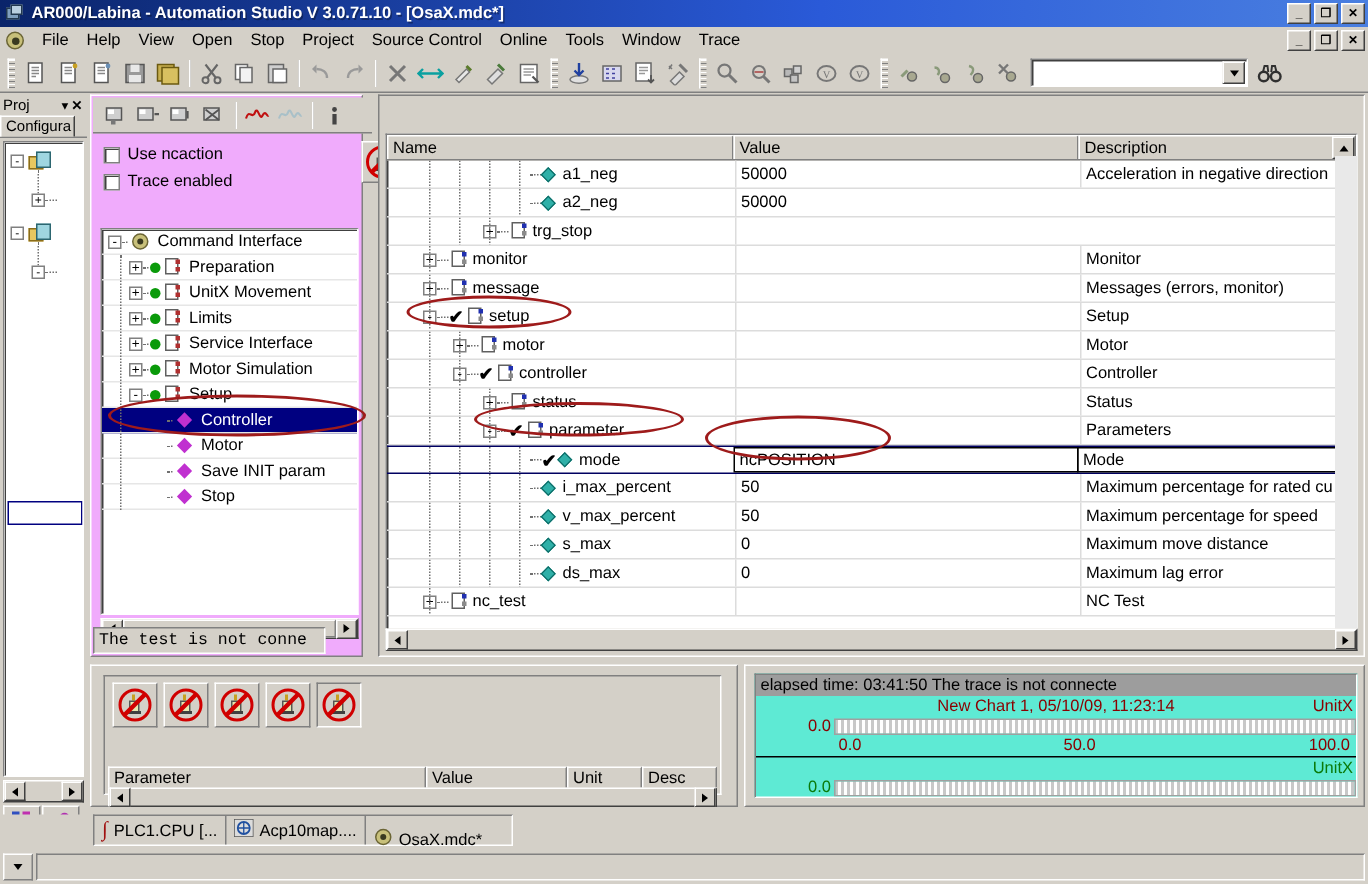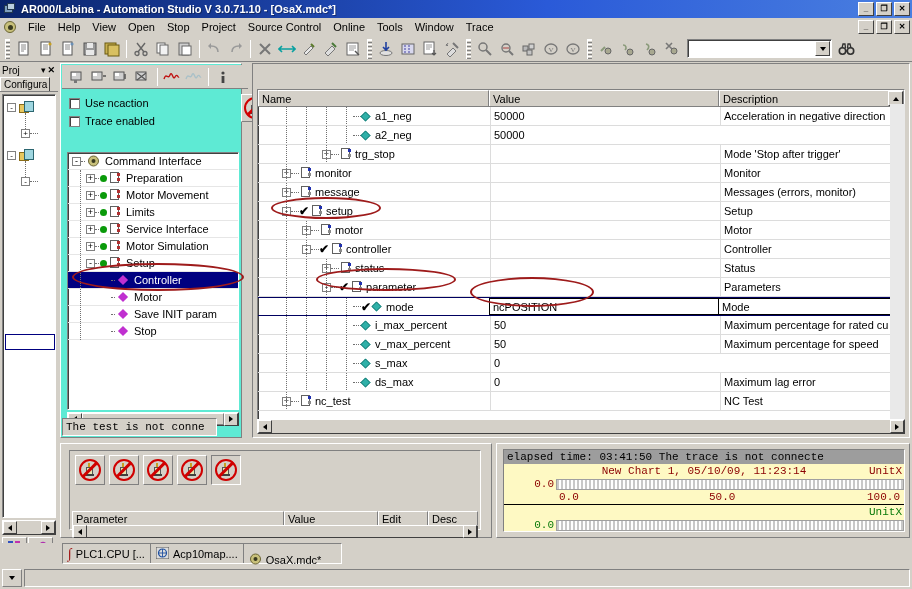--- a/index.html
+++ b/index.html
@@ -122,21 +122,21 @@
 
   .proj-bottom-tabs{
     position:absolute;left:2px;top:474px;width:54px;height:22px;display:flex;gap:1px;
   }
   .pbt{width:25px;height:20px;background:#d4d0c8;border:1px solid #fff;border-right-color:#808080;border-bottom-color:#808080;
        display:flex;align-items:center;justify-content:center;}
 
   
   .midpanel{
     position:absolute;left:60px;top:63px;width:182px;height:375px;
-    background:#5eead4;border:1px solid #fff;border-right-color:#808080;border-bottom-color:#808080;
+    background:#f0abfc;border:1px solid #fff;border-right-color:#808080;border-bottom-color:#808080;
   }
   .mid-toolbar{
     position:absolute;left:1px;top:1px;width:186px;height:24px;background:#d4d0c8;
     display:flex;align-items:center;border-bottom:1px solid #808080;
   }
   .chkrow{position:absolute;left:8px;top:30px;width:110px;}
   .chk{display:flex;align-items:center;height:18px;font-size:11px;}
   .chkbox{width:11px;height:11px;background:#fff;border:1px solid #808080;
      box-shadow: inset 1px 1px 0 #404040; margin-right:5px;flex:0 0 auto;}
   .bigbtns{position:absolute;left:180px;top:30px;display:flex;gap:1px;}
@@ -253,23 +253,23 @@
     position:absolute;left:2px;top:74px;width:406px;height:13px;background:#d4d0c8;
     border:1px solid #fff;border-right-color:#404040;border-bottom-color:#404040;
     display:flex;align-items:center;justify-content:space-between;}
 
   
   .tracepanel{
     position:absolute;left:496px;top:443px;width:414px;height:95px;background:#d4d0c8;
     border:1px solid #fff;border-right-color:#808080;border-bottom-color:#808080;
   }
   .trace-inner{
-    position:absolute;left:6px;top:5px;width:402px;height:83px;background:#fef9c3;
+    position:absolute;left:6px;top:5px;width:402px;height:83px;background:#5eead4;
     border:1px solid #808080;border-right-color:#fff;border-bottom-color:#fff;
-    overflow:hidden;font-family:Liberation Mono, monospace;font-size:11px;
+    overflow:hidden;font-family:Liberation Sans, sans-serif;font-size:11px;
   }
   .trace-status{height:14px;background:#9d9d9d;color:#000;padding-left:3px;display:flex;align-items:center;white-space:nowrap;}
   .chartblk{border-bottom:1px solid #000;}
   .chart-title{height:13px;display:flex;align-items:center;justify-content:center;position:relative;}
   .chart-title .ttl{font-size:11px;}
   .chart-title .unit{position:absolute;right:2px;}
   .chart-axisrow{height:14px;display:flex;align-items:center;}
   .chart-axisrow .ylab{width:52px;text-align:right;padding-right:2px;font-size:11px;}
   .chart-plot{flex:1;height:11px;background:repeating-linear-gradient(90deg,#c8c8c8 0 2px,#ffffff 2px 4px);
     border:1px solid #a0a0a0;}
@@ -736,21 +736,21 @@
         <div class="ctrow">
           <div class="ct-spacer" style="width: 18px;"></div>
           <div class="ct-exp">+</div>
           <div class="dash" style="width: 4px;"></div>
           <div class="dot-green"></div>
           <div class="pageicon">
             <div class="pg"></div>
             <div class="sq1"></div>
             <div class="sq2"></div>
           </div>
-          <span class="ct-label">Motor Movement</span>
+          <span class="ct-label">UnitX Movement</span>
         </div>
         <div class="ctrow">
           <div class="ct-spacer" style="width: 18px;"></div>
           <div class="ct-exp">+</div>
           <div class="dash" style="width: 4px;"></div>
           <div class="dot-green"></div>
           <div class="pageicon">
             <div class="pg"></div>
             <div class="sq1"></div>
             <div class="sq2"></div>
@@ -892,21 +892,20 @@
               <div class="expbox">+</div>
               <div class="dash"></div>
               <div class="pageicon" style="margin-right: 3px;">
                 <div class="pg"></div>
                 <div class="sq1" style="background:#2030b0"></div>
                 <div class="sq2" style="background:#8a8a8a"></div>
               </div>
               <span>trg_stop</span>
             </div>
             <div class="c-val"></div>
-            <div class="c-desc">Mode 'Stop after trigger'</div>
           </div>
           <div class="grow">
             <div class="c-name">
               <div class="vline" style="left: 28px;"></div>
               <div style="width: 24px; flex: 0 0 auto;"></div>
               <div class="expbox">+</div>
               <div class="dash"></div>
               <div class="pageicon" style="margin-right: 3px;">
                 <div class="pg"></div>
                 <div class="sq1" style="background:#2030b0"></div>
@@ -1082,20 +1081,21 @@
               <div class="vline" style="left: 88px;"></div>
               <div style="width: 84px; flex: 0 0 auto;"></div>
               <div style="width: 11px; flex: 0 0 auto;"></div>
               <div class="dash"></div>
               <div class="gem">
                 <i></i>
               </div>
               <span>s_max</span>
             </div>
             <div class="c-val">0</div>
+            <div class="c-desc">Maximum move distance</div>
           </div>
           <div class="grow">
             <div class="c-name">
               <div class="vline" style="left: 28px;"></div>
               <div class="vline" style="left: 48px;"></div>
               <div class="vline" style="left: 68px;"></div>
               <div class="vline" style="left: 88px;"></div>
               <div style="width: 84px; flex: 0 0 auto;"></div>
               <div style="width: 11px; flex: 0 0 auto;"></div>
               <div class="dash"></div>
@@ -1204,21 +1204,21 @@
                 <div class="hb"></div>
                 <div class="hbase"></div>
               </div>
               <div class="bar"></div>
             </div>
           </div>
       </div>
       <div class="watch-hdr">
         <div class="wh" style="width:212px;">Parameter</div>
         <div class="wh" style="width:94px;">Value</div>
-        <div class="wh" style="width:50px;">Edit</div>
+        <div class="wh" style="width:50px;">Unit</div>
         <div class="wh" style="flex:1;">Desc</div>
       </div>
       <div class="watch-hscroll">
         <div class="sbtn">
             <i class="sl"></i>
           </div>
         <div class="sbtn">
             <i class="sr"></i>
           </div>
       </div>

